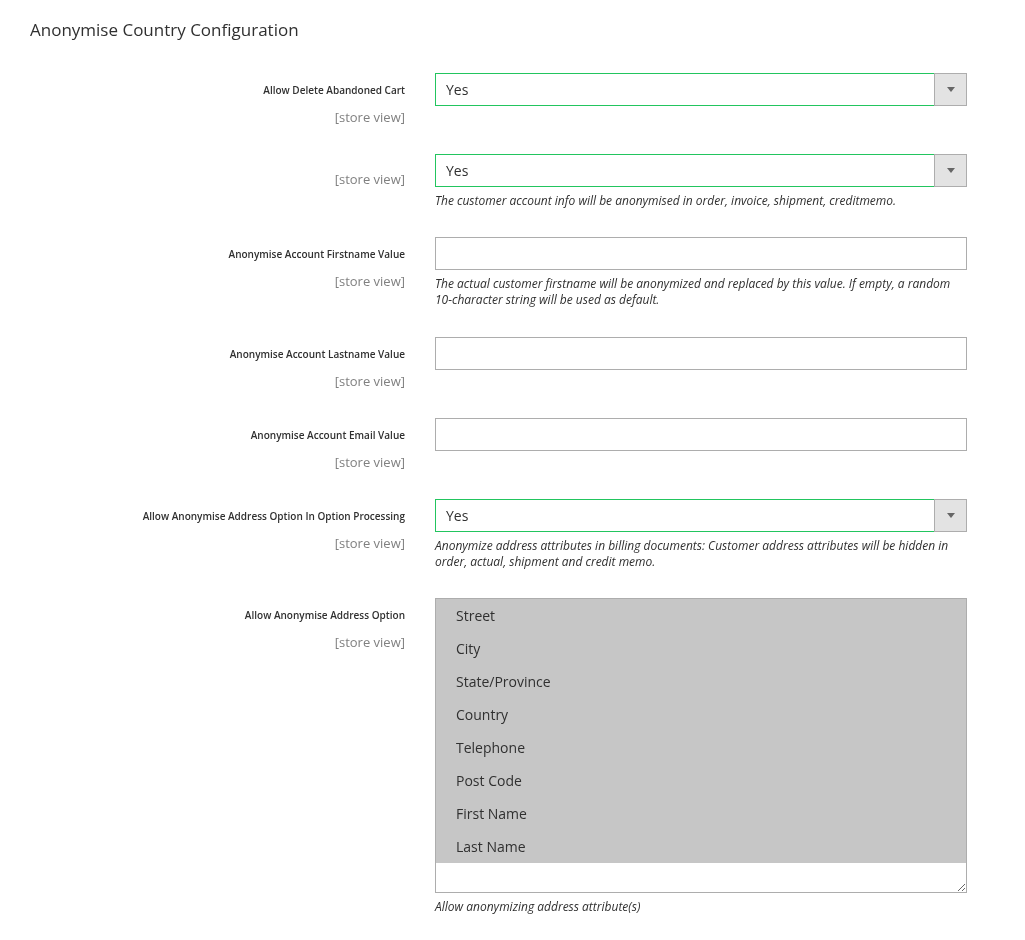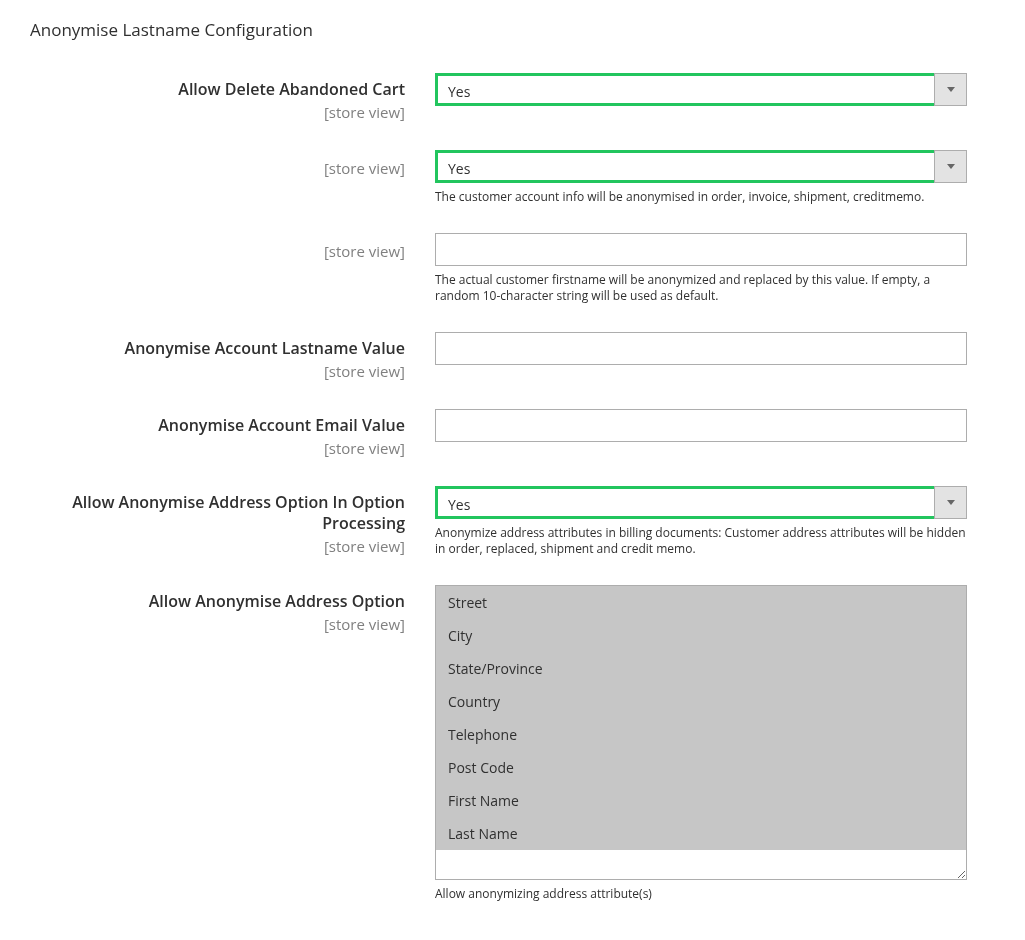--- a/index.html
+++ b/index.html
@@ -26,45 +26,45 @@
       align-items: flex-start;
     }
     .label-col {
       width: 405px;
       flex-shrink: 0;
       text-align: right;
       padding-right: 30px;
       padding-top: 6px;
     }
     .field-label {
-      font-size: 16px;
+      font-size: 10px;
       color: #303030;
       font-weight: 600;
       line-height: 1.3;
     }
     .scope-label {
-      font-size: 15px;
+      font-size: 13px;
       color: #808080;
       display: block;
-      margin-top: 2px;
+      margin-top: 10px;
     }
     .value-col {
       flex: 1;
       max-width: 532px;
     }
     .select-wrapper {
       position: relative;
       display: flex;
       width: 100%;
     }
     .select-input {
       width: 100%;
       height: 33px;
       padding: 6px 10px;
-      border: 3px solid #22c55e;
+      border: 1px solid #22c55e;
       background: #fff;
       font-size: 14px;
       color: #303030;
       appearance: none;
       -webkit-appearance: none;
       cursor: pointer;
       font-family: inherit;
     }
     .select-arrow {
       position: absolute;
@@ -91,46 +91,47 @@
       background: #fff;
       font-size: 14px;
       color: #303030;
       font-family: inherit;
     }
     .help-text {
       font-size: 12px;
       color: #303030;
       margin-top: 6px;
       line-height: 1.35;
+      font-style: italic;
     }
     .multiselect {
       width: 100%;
       border: 1px solid #adadad;
       background: #fff;
       font-size: 14px;
       color: #303030;
       font-family: inherit;
       overflow: auto;
       resize: both;
       height: 295px;
     }
     .multiselect-option {
-      padding: 7px 12px;
+      padding: 7px 20px;
       cursor: pointer;
       color: #303030;
     }
     .multiselect-option.selected {
       background: #c6c6c6;
     }
   </style>
 </head>
 <body>
 
 <div>
-  <h2 class="section-title">Anonymise Lastname Configuration</h2>
+  <h2 class="section-title">Anonymise Country Configuration</h2>
 </div>
 
 <div class="config-table">
 
   <div class="config-row">
     <div class="label-col">
       <span class="field-label">Allow Delete Abandoned Cart</span>
       <span class="scope-label">[store view]</span>
     </div>
     <div class="value-col">
@@ -161,20 +162,21 @@
               <path d="M0 0 L4 5 L8 0 Z" fill="#666"></path>
             </svg>
         </span>
       </div>
       <p class="help-text">The customer account info will be anonymised in order, invoice, shipment, creditmemo.</p>
     </div>
   </div>
 
   <div class="config-row">
     <div class="label-col">
+      <span class="field-label">Anonymise Account Firstname Value</span>
       <span class="scope-label">[store view]</span>
     </div>
     <div class="value-col">
       <input type="text" class="text-input" value="" style="">
       <p class="help-text">The actual customer firstname will be anonymized and replaced by this value. If empty, a random 10-character string will be used as default.</p>
     </div>
   </div>
 
   <div class="config-row">
     <div class="label-col">
@@ -205,21 +207,21 @@
       <div class="select-wrapper">
         <select class="select-input">
           <option>Yes</option>
         </select>
         <span class="select-arrow">
           <svg viewBox="0 0 8 5">
               <path d="M0 0 L4 5 L8 0 Z" fill="#666"></path>
             </svg>
         </span>
       </div>
-      <p class="help-text">Anonymize address attributes in billing documents: Customer address attributes will be hidden in order, replaced, shipment and credit memo.</p>
+      <p class="help-text">Anonymize address attributes in billing documents: Customer address attributes will be hidden in order, actual, shipment and credit memo.</p>
     </div>
   </div>
 
   <div class="config-row">
     <div class="label-col">
       <span class="field-label">Allow Anonymise Address Option</span>
       <span class="scope-label">[store view]</span>
     </div>
     <div class="value-col">
       <div class="multiselect" id="address-multiselect">

